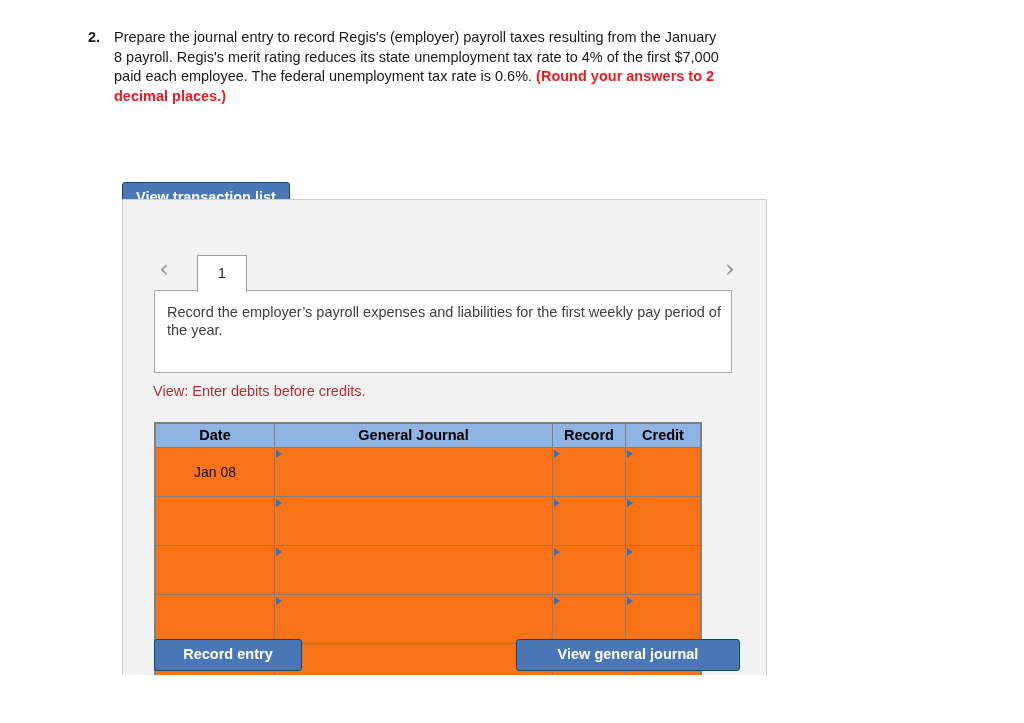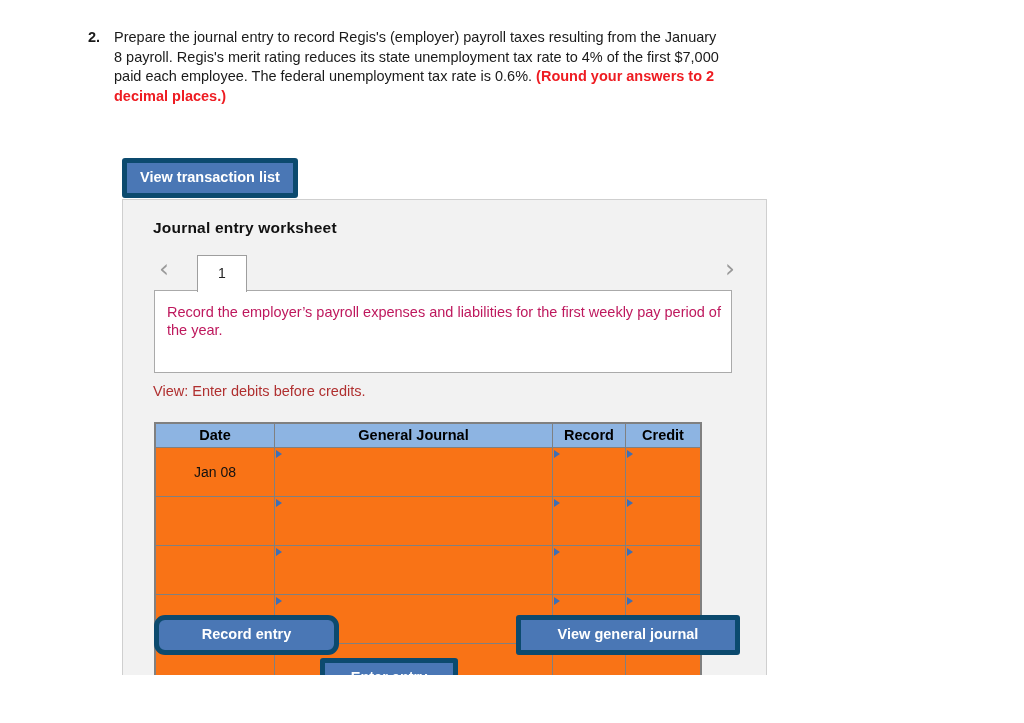--- a/index.html
+++ b/index.html
@@ -33,27 +33,28 @@
     flex:1;
   }
   .q-hl{color:#ee1c22;font-weight:bold;}
 
   
   .btn{
     display:inline-block;
     background:#4a77b5;
     color:#ffffff;
     font-weight:bold;
-    border:5px solid #0c4a6e;
+    border:1px solid #0c4a6e;
     border-radius:3px;
     text-align:center;
     font-family:"Liberation Sans", sans-serif;
     box-sizing:border-box;
     cursor:pointer;
     white-space:nowrap;
+    margin-top:24px;
   }
   #view-transaction-list{
     position:absolute;
     left:122px; top:158px;
     padding:7px 13px 8px 13px;
     font-size:14.5px;
     line-height:15px;
   }
 
   
@@ -121,21 +122,21 @@
     border:1px solid #aaaaaa;
     box-sizing:border-box;
     z-index:2;
   }
   .desctext{
     position:absolute;
     left:12px; top:12px;
     right:10px;
     font-size:14.5px;
     line-height:18px;
-    color:#be185d;
+    color:#404040;
   }
 
   
   .note{
     position:absolute;
     left:30px; top:183px;
     font-size:14.5px;
     color:#b03030;
   }
 
@@ -177,25 +178,24 @@
     width:0;height:0;
     border-top:4px solid transparent;
     border-bottom:4px solid transparent;
     border-left:6px solid #3f6fb4;
   }
 
   
   #record-entry{
     position:absolute;
     left:31px; top:415px;
-    width:185px;
+    width:148px;
     padding:7px 0 8px 0;
     font-size:14.5px;
     line-height:15px;
-    border-radius:11px;
   }
   #view-general-journal{
     position:absolute;
     left:393px; top:415px;
     width:224px;
     padding:7px 0 8px 0;
     font-size:14.5px;
     line-height:15px;
   }
   #clear-entry{
@@ -214,21 +214,20 @@
   <div class="q-row">
     <span class="q-num">2.</span>
     <span class="q-text"><span>Prepare the journal entry to record Regis's (employer) payroll taxes resulting from the January 8 payroll. Regis's merit rating reduces its state unemployment tax rate to 4% of the first $7,000 paid each employee. The federal unemployment tax rate is 0.6%. </span><span class="q-hl">(Round your answers to 2 decimal places.)</span></span>
   </div>
 </div>
 
 <div class="btn" id="view-transaction-list">View transaction list</div>
 
 <div class="panel">
 
-  <div class="panel-title">Journal entry worksheet</div>
 
   <div class="tabstrip">
     <div class="chev chev-left">‹</div>
     <div class="tab">1</div>
     <div class="chev chev-right">›</div>
   </div>
 
   <div class="descbox">
     <div class="desctext">Record the employer’s payroll expenses and liabilities for the first weekly pay period of the year.</div>
   </div>

